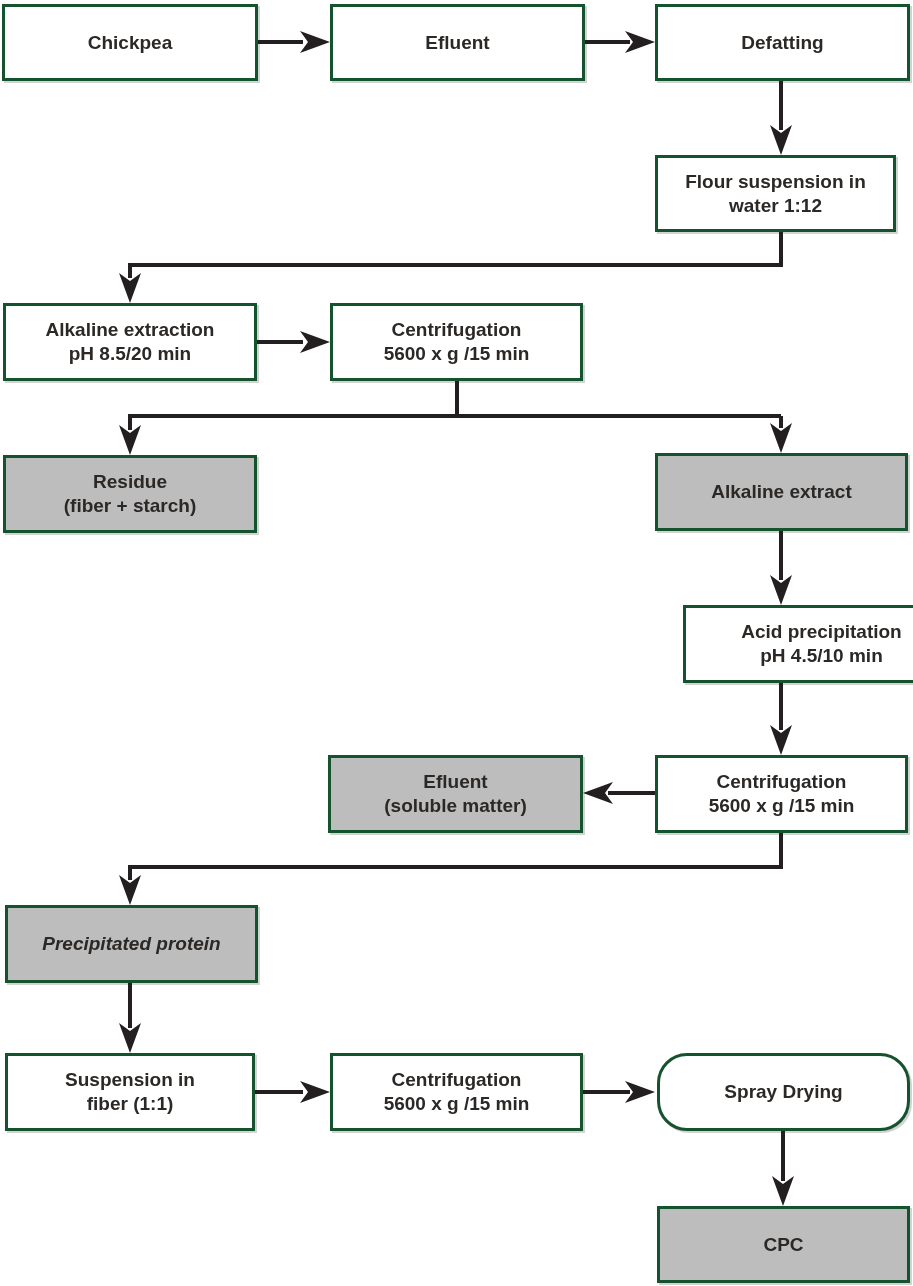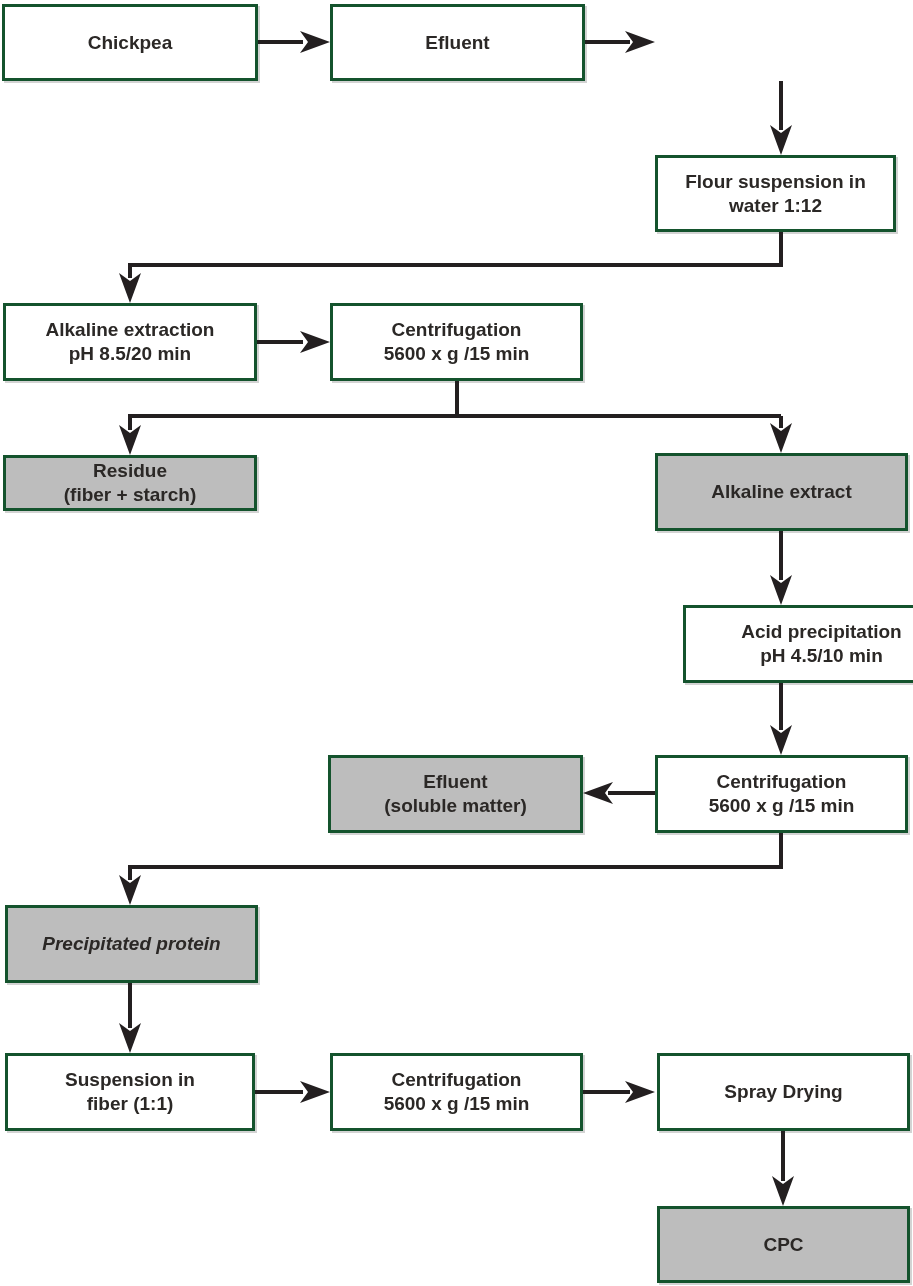--- a/index.html
+++ b/index.html
@@ -39,41 +39,42 @@
   #connectors path { stroke: #231f20; stroke-width: 4; fill: none; }
   #connectors polygon { fill: #231f20; stroke: none; }
 </style>
 </head>
 <body>
 
 <div id="canvas">
 
   <div class="node" style="left:2px;   top:4px;    width:256px; height:77px;">Chickpea</div>
   <div class="node" style="left:330px; top:4px;    width:255px; height:77px;">Efluent</div>
+  <div class="node" style="left:655px; top:4px;    width:255px; height:77px;">Defatting</div>
   <div class="node" style="left:655px; top:155px;  width:241px; height:77px;">Flour suspension in
 water 1:12</div>
   <div class="node" style="left:3px;   top:303px;  width:254px; height:78px;">Alkaline extraction
 pH 8.5/20 min</div>
   <div class="node" style="left:330px; top:303px;  width:253px; height:78px;">Centrifugation
 5600 x g /15 min</div>
-  <div class="node gray" style="left:3px;   top:455px;  width:254px; height:56px;">Residue
+  <div class="node gray" style="left:3px;   top:455px;  width:254px; height:78px;">Residue
 (fiber + starch)</div>
   <div class="node gray" style="left:655px; top:453px;  width:253px; height:78px;">Alkaline extract</div>
   <div class="node" style="left:683px; top:605px;  width:253px; height:78px;padding-left:24px;">Acid precipitation
 pH 4.5/10 min</div>
   <div class="node gray" style="left:328px; top:755px;  width:255px; height:78px;">Efluent
 (soluble matter)</div>
   <div class="node" style="left:655px; top:755px;  width:253px; height:78px;">Centrifugation
 5600 x g /15 min</div>
   <div class="node gray" style="left:5px;   top:905px;  width:253px; height:78px;font-style:italic;">Precipitated protein</div>
   <div class="node" style="left:5px;   top:1053px; width:250px; height:78px;">Suspension in
 fiber (1:1)</div>
   <div class="node" style="left:330px; top:1053px; width:253px; height:78px;">Centrifugation
 5600 x g /15 min</div>
-  <div class="node" style="left:657px; top:1053px; width:253px; height:78px;">Spray Drying</div>
+  <div class="node" style="left:657px; top:1053px; width:253px; height:78px;border-radius:30px;">Spray Drying</div>
   <div class="node gray" style="left:657px; top:1206px; width:253px; height:77px;">CPC</div>
 
   <svg id="connectors" viewBox="0 0 913 1286" xmlns="http://www.w3.org/2000/svg">
     <g>
       <path d="M258,42 H303"></path>
       <polygon points="330,42 300,31 308,42 300,53"></polygon>
     </g>
     <g>
       <path d="M585,42 H630"></path>
       <polygon points="655,42 625,31 633,42 625,53"></polygon>

